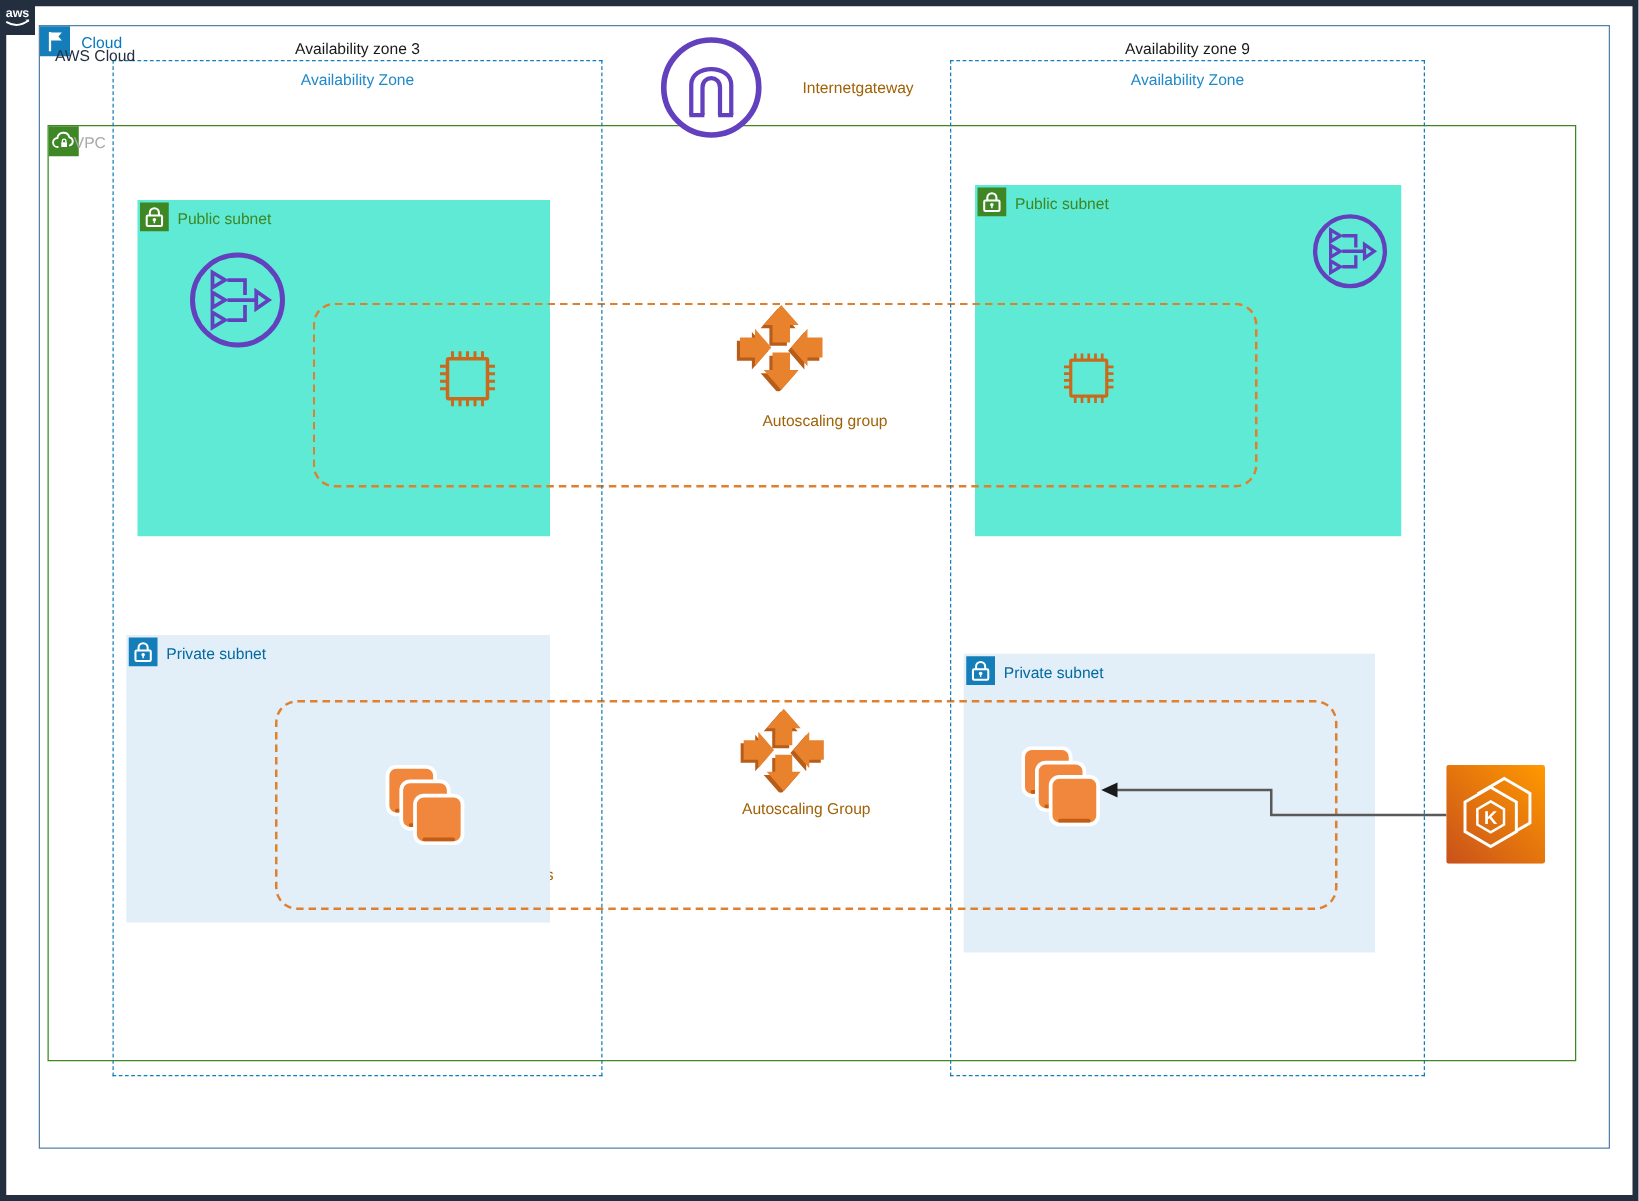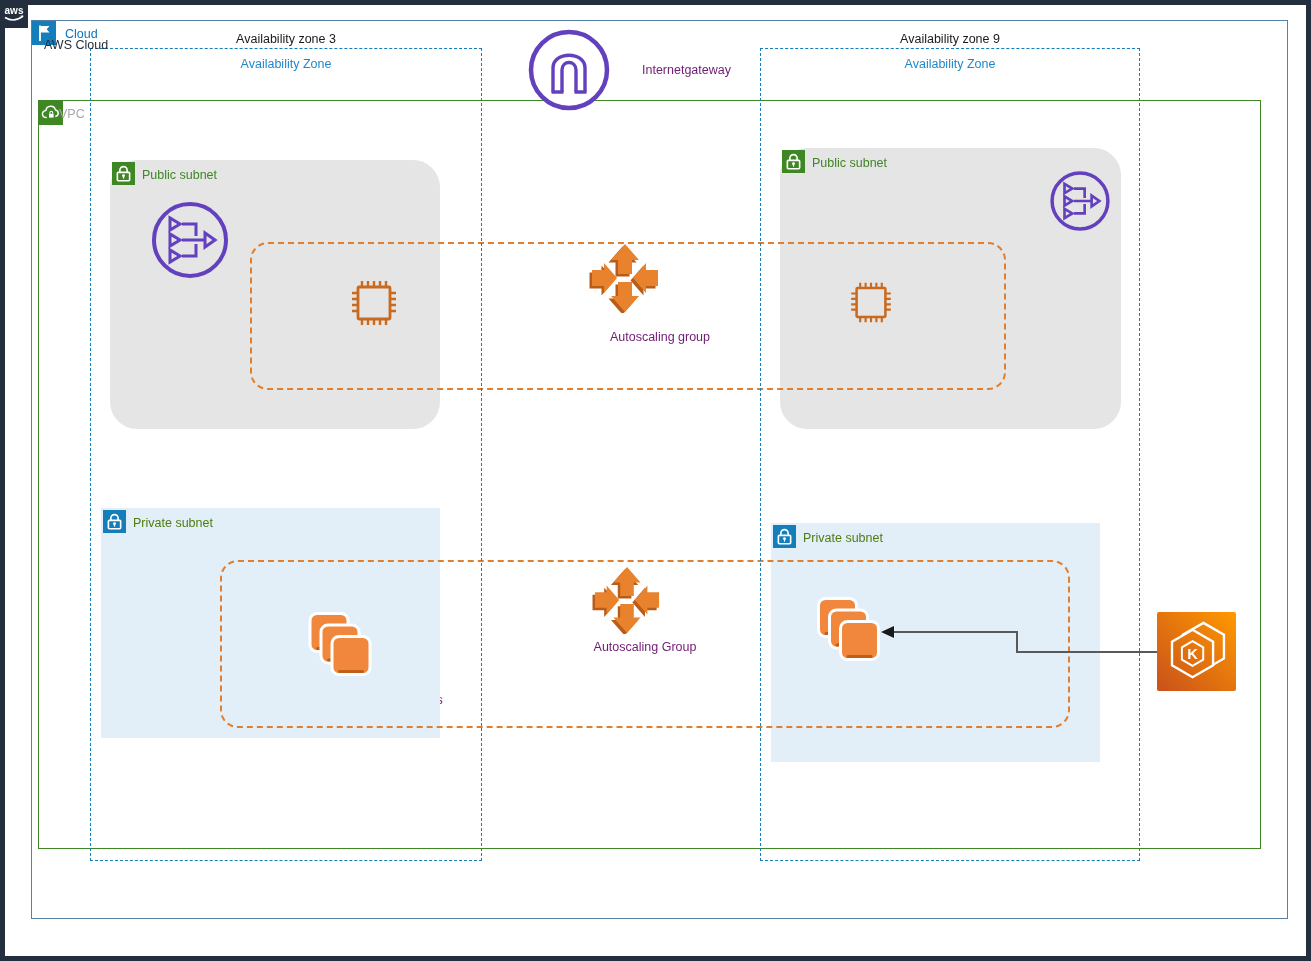--- a/index.html
+++ b/index.html
@@ -1,18 +1,18 @@
 <!DOCTYPE html>
 <html><head>
 <meta charset="utf-8">
 <style>
   html,body{margin:0;padding:0;background:#fff;font-family:"Liberation Sans",sans-serif;}
   #canvas{position:relative;width:1311px;height:961px;background:#fff;overflow:hidden;}
   .abs{position:absolute;}
-  .lbl{position:absolute;font-size:12.5px;color:#701a75;line-height:14.5px;white-space:pre;}
+  .lbl{position:absolute;font-size:12.5px;color:#a16207;line-height:14.5px;white-space:pre;}
   .ctr{text-align:center;white-space:normal;}
   
   #aws-frame{left:0;top:0;width:1311px;height:961px;border:5px solid #232F3E;box-sizing:border-box;}
   #aws-logo{left:0;top:0;width:28px;height:28px;background:#232F3E;z-index:20;}
   #aws-cloud-label{left:44px;top:6px;color:#232F3E;z-index:20;margin-top:32px;}
   #region-box{left:31px;top:20px;width:1257px;height:899px;border:1px solid #5580A8;box-sizing:border-box;z-index:2;}
   #region-icon{left:0;top:0;width:24px;height:24px;background:#147EBA;}
   #region-label{left:33px;top:6px;color:#0678BE;}
   #vpc-box{left:38px;top:100px;width:1223px;height:749px;border:1px solid #3F8624;box-sizing:border-box;z-index:3;}
   #vpc-icon{left:0;top:0;width:24px;height:24px;background:#3F8624;}
@@ -20,32 +20,32 @@
   .az{border:1px dashed #147EBA;box-sizing:border-box;z-index:6;}
   #az1-box{left:90px;top:48px;width:392px;height:813px;}
   #az2-box{left:760px;top:48px;width:380px;height:813px;}
   .az-title{top:32px;color:#1a1a1a;z-index:7;}
   #az1-title{left:90px;width:392px;}
   #az2-title{left:760px;width:380px;}
   .az-inner{top:57px;color:#2089C9;z-index:7;}
   #az1-inner{left:90px;width:392px;}
   #az2-inner{left:760px;width:380px;}
   .subnet{z-index:4;}
-  .subnet.public{background:#e5e5e5;border-radius:27px;}
+  .subnet.public{background:#5eead4;}
   .subnet.private{background:#E2EFF8;}
   #public-subnet-1{left:110px;top:160px;width:330px;height:269px;}
   #public-subnet-2{left:780px;top:148px;width:341px;height:281px;}
   #private-subnet-1{left:101px;top:508px;width:339px;height:230px;}
   #private-subnet-2{left:771px;top:523px;width:329px;height:239px;}
   .subnet-icon{left:2px;top:2px;width:23px;height:23px;}
   .subnet-icon.pub{background:#3F8624;}
   .subnet-icon.priv{background:#147EBA;}
   .subnet-label{left:32px;top:8px;}
   .subnet-label.pub{color:#3F8624;}
-  .subnet-label.priv{color:#4d7c0f;}
+  .subnet-label.priv{color:#0369a1;}
   .asg-box{border:2px dashed #E0802F;border-radius:18px;box-sizing:border-box;z-index:5;background:transparent;}
   #asg1-box{left:250px;top:242px;width:756px;height:148px;}
   #asg2-box{left:220px;top:560px;width:850px;height:168px;}
   .icon{z-index:8;}
   svg{display:block;}
   #connector-svg{left:0;top:0;z-index:9;pointer-events:none;}
 </style>
 </head>
 <body>
 

